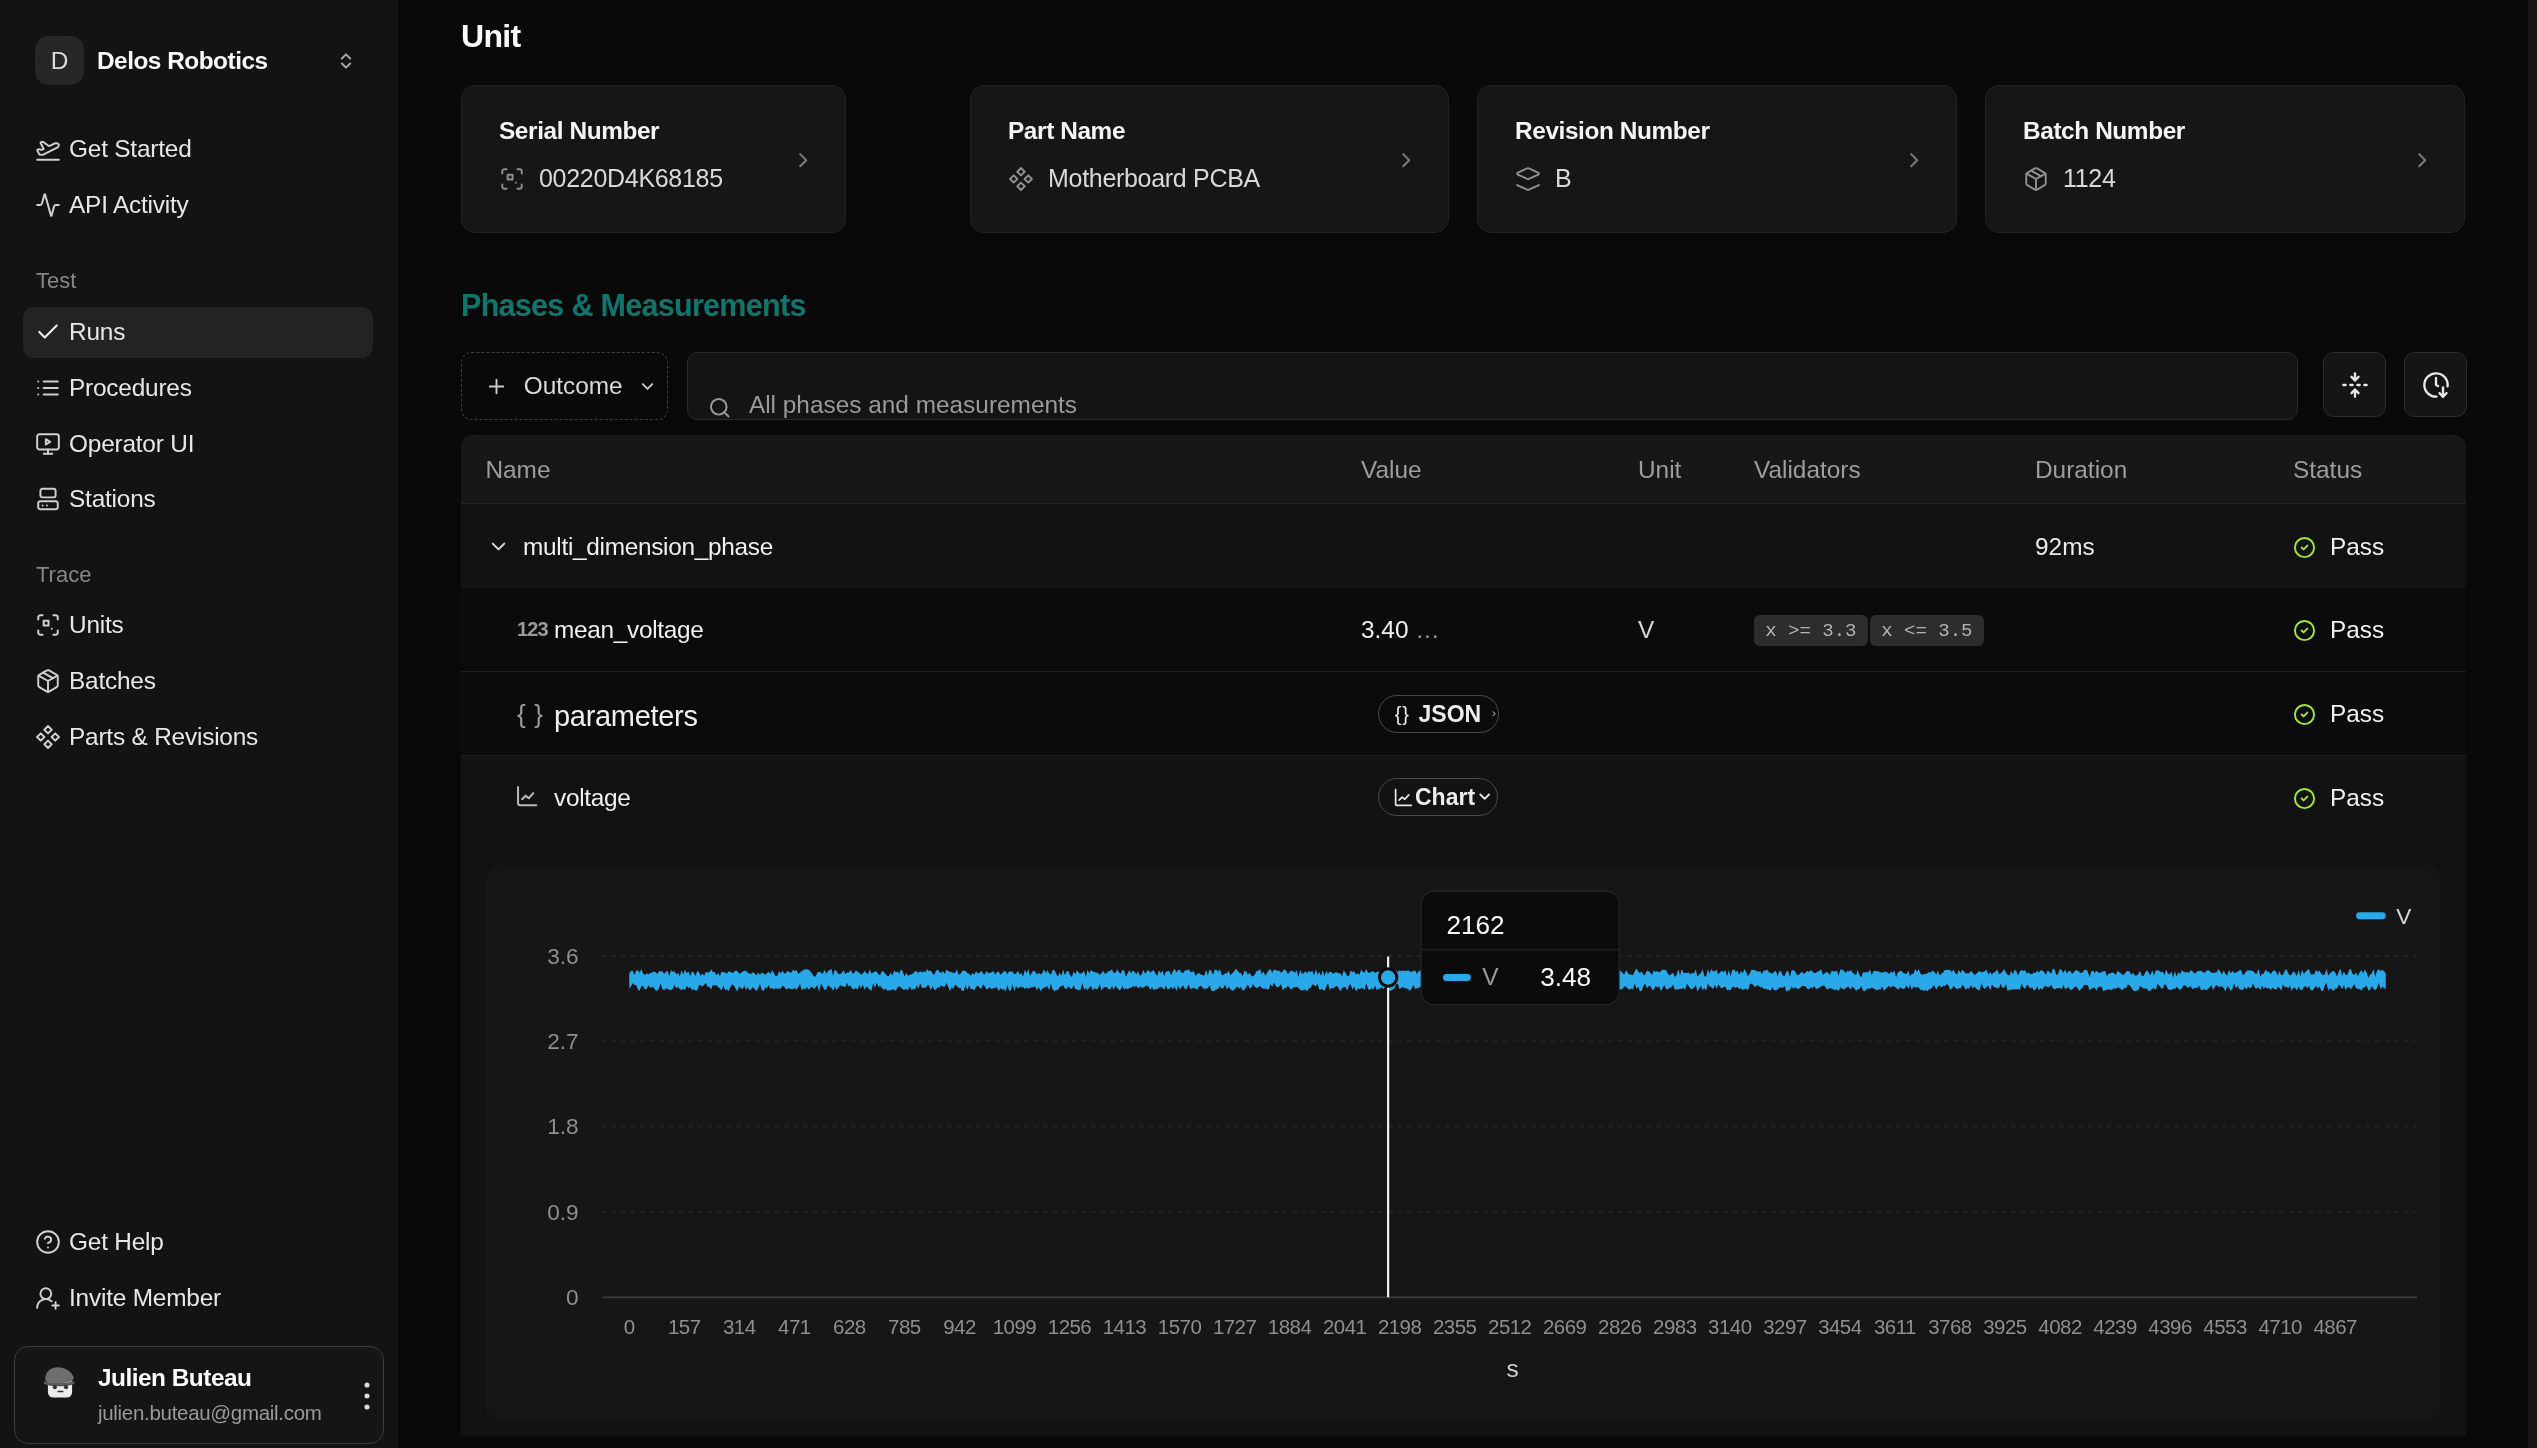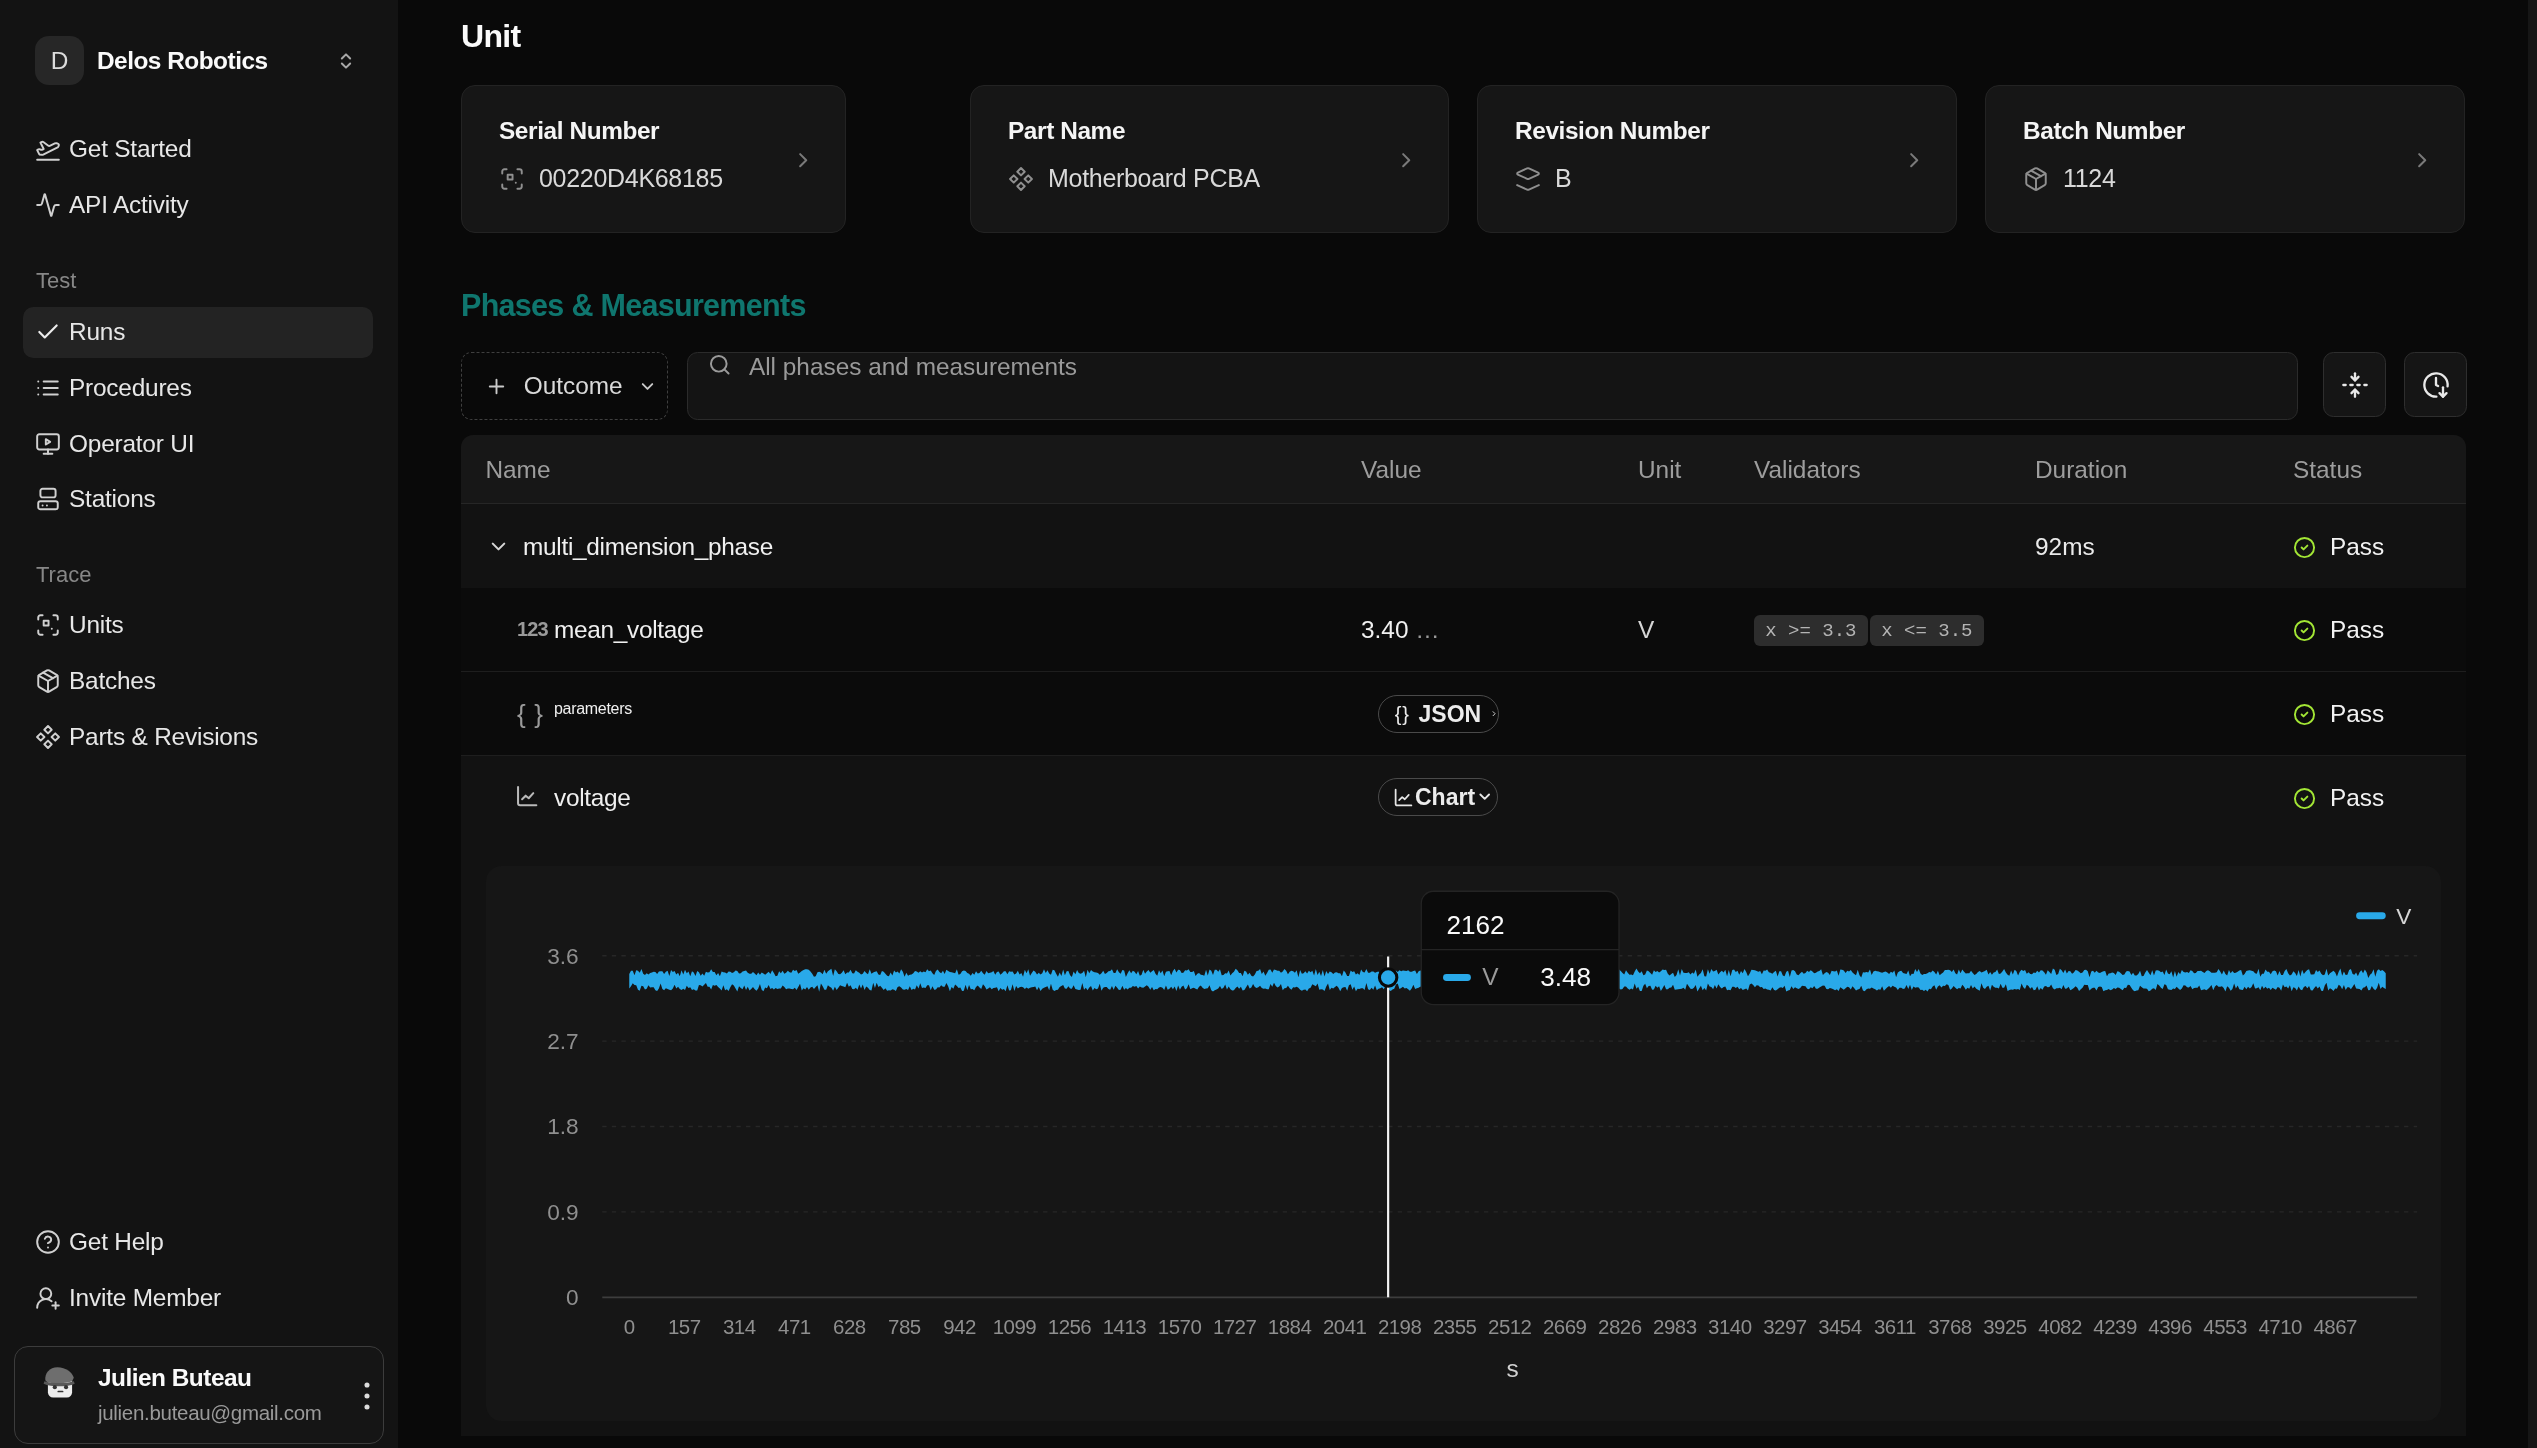--- a/index.html
+++ b/index.html
@@ -219,21 +219,21 @@
     <div class="abs" style="left:63px;top:352px;width:207px;height:68px;border:1.7px dashed #3f3f3f;border-radius:10.5px;display:flex;align-items:center;gap:15.7px;padding-left:23px;color:#d9d9d9;font-size:24.4px">
       <svg width="23" height="23" viewBox="0 0 24 24" fill="none" stroke="#c9c9c9" stroke-width="2" stroke-linecap="round" stroke-linejoin="round">
         <path d="M5 12h14"></path>
         <path d="M12 5v14"></path>
       </svg>
       <span>Outcome</span>
       <svg width="19" height="19" viewBox="0 0 24 24" fill="none" stroke="#c9c9c9" stroke-width="2.4" stroke-linecap="round" stroke-linejoin="round">
         <path d="m6 9 6 6 6-6"></path>
       </svg>
     </div>
-    <div class="abs" style="left:289px;top:352px;width:1611px;height:68px;background:#141414;border:0.9px solid #2b2b2b;border-radius:10.5px;display:flex;align-items:flex-start;gap:17.4px;padding-left:20px;color:#9a9a9a;font-size:24.4px">
+    <div class="abs" style="left:289px;top:352px;width:1611px;height:68px;background:#141414;border:0.9px solid #2b2b2b;border-radius:10.5px;display:flex;align-items:flex-end;gap:17.4px;padding-left:20px;color:#9a9a9a;font-size:24.4px">
       <svg width="23.5" height="23.5" viewBox="0 0 24 24" fill="none" stroke="#9a9a9a" stroke-width="2" stroke-linecap="round" stroke-linejoin="round">
         <circle cx="11" cy="11" r="8"></circle>
         <path d="m21 21-4.3-4.3"></path>
       </svg>
       <span>All phases and measurements</span>
     </div>
     <div class="abs" style="left:1925px;top:352px;width:63px;height:65px;background:#151515;border:0.9px solid #2e2e2e;border-radius:10.5px;display:flex;align-items:center;justify-content:center">
       <svg width="28" height="28" viewBox="0 0 24 24" fill="none" stroke="#e8e8e8" stroke-width="2" stroke-linecap="round" stroke-linejoin="round">
         <path d="M12 22v-6"></path>
         <path d="M12 8V2"></path>
@@ -274,21 +274,21 @@
       </div>
       <div class="abs" style="left:62px;top:98px;font-size:24.4px;color:#f0f0f0;letter-spacing:-0.3px">multi_dimension_phase</div>
       <div class="abs" style="left:1574px;top:98px;font-size:24.4px;color:#eaeaea">92ms</div>
       <div class="abs" style="left:56px;top:183px;font-size:20px;font-weight:700;letter-spacing:-0.9px;color:#9a9a9a">123</div>
       <div class="abs" style="left:93px;top:181px;font-size:24.4px;color:#f0f0f0;letter-spacing:-0.3px">mean_voltage</div>
       <div class="abs" style="left:900px;top:181px;font-size:24.4px;color:#f0f0f0">3.40<span style="color:#9a9a9a"> …</span></div>
       <div class="abs" style="left:1177px;top:181px;font-size:24.4px;color:#d6d6d6">V</div>
       <div class="badge" style="left:1293px;top:180px">x &gt;= 3.3</div>
       <div class="badge" style="left:1409px;top:180px">x &lt;= 3.5</div>
       <div class="abs" style="left:56px;top:264px;font-size:26px;color:#9a9a9a;letter-spacing:1.7px">{ }</div>
-      <div class="abs" style="left:93px;top:265px;font-size:16px;color:#f0f0f0;letter-spacing:-0.3px">parameters</div>
+      <div class="abs" style="left:93px;top:265px;font-size:29px;color:#f0f0f0;letter-spacing:-0.3px">parameters</div>
       <div class="pill" style="left:917px;top:260px;width:121px;gap:8.7px;padding-left:15.7px">
         <span style="font-size:20px;letter-spacing:0.9px">{}</span>
         <span style="font-size:23px;font-weight:700">JSON</span>
         <svg width="17.4" height="17.4" viewBox="0 0 24 24" fill="none" stroke="#e6e6e6" stroke-width="2.6" stroke-linecap="round" stroke-linejoin="round">
           <path d="m9 18 6-6-6-6"></path>
         </svg>
       </div>
       <div class="abs" style="left:54px;top:349px">
         <svg width="24.4" height="24.4" viewBox="0 0 24 24" fill="none" stroke="#b9b9b9" stroke-width="2" stroke-linecap="round" stroke-linejoin="round">
           <path d="M3 3v16a2 2 0 0 0 2 2h16"></path>

